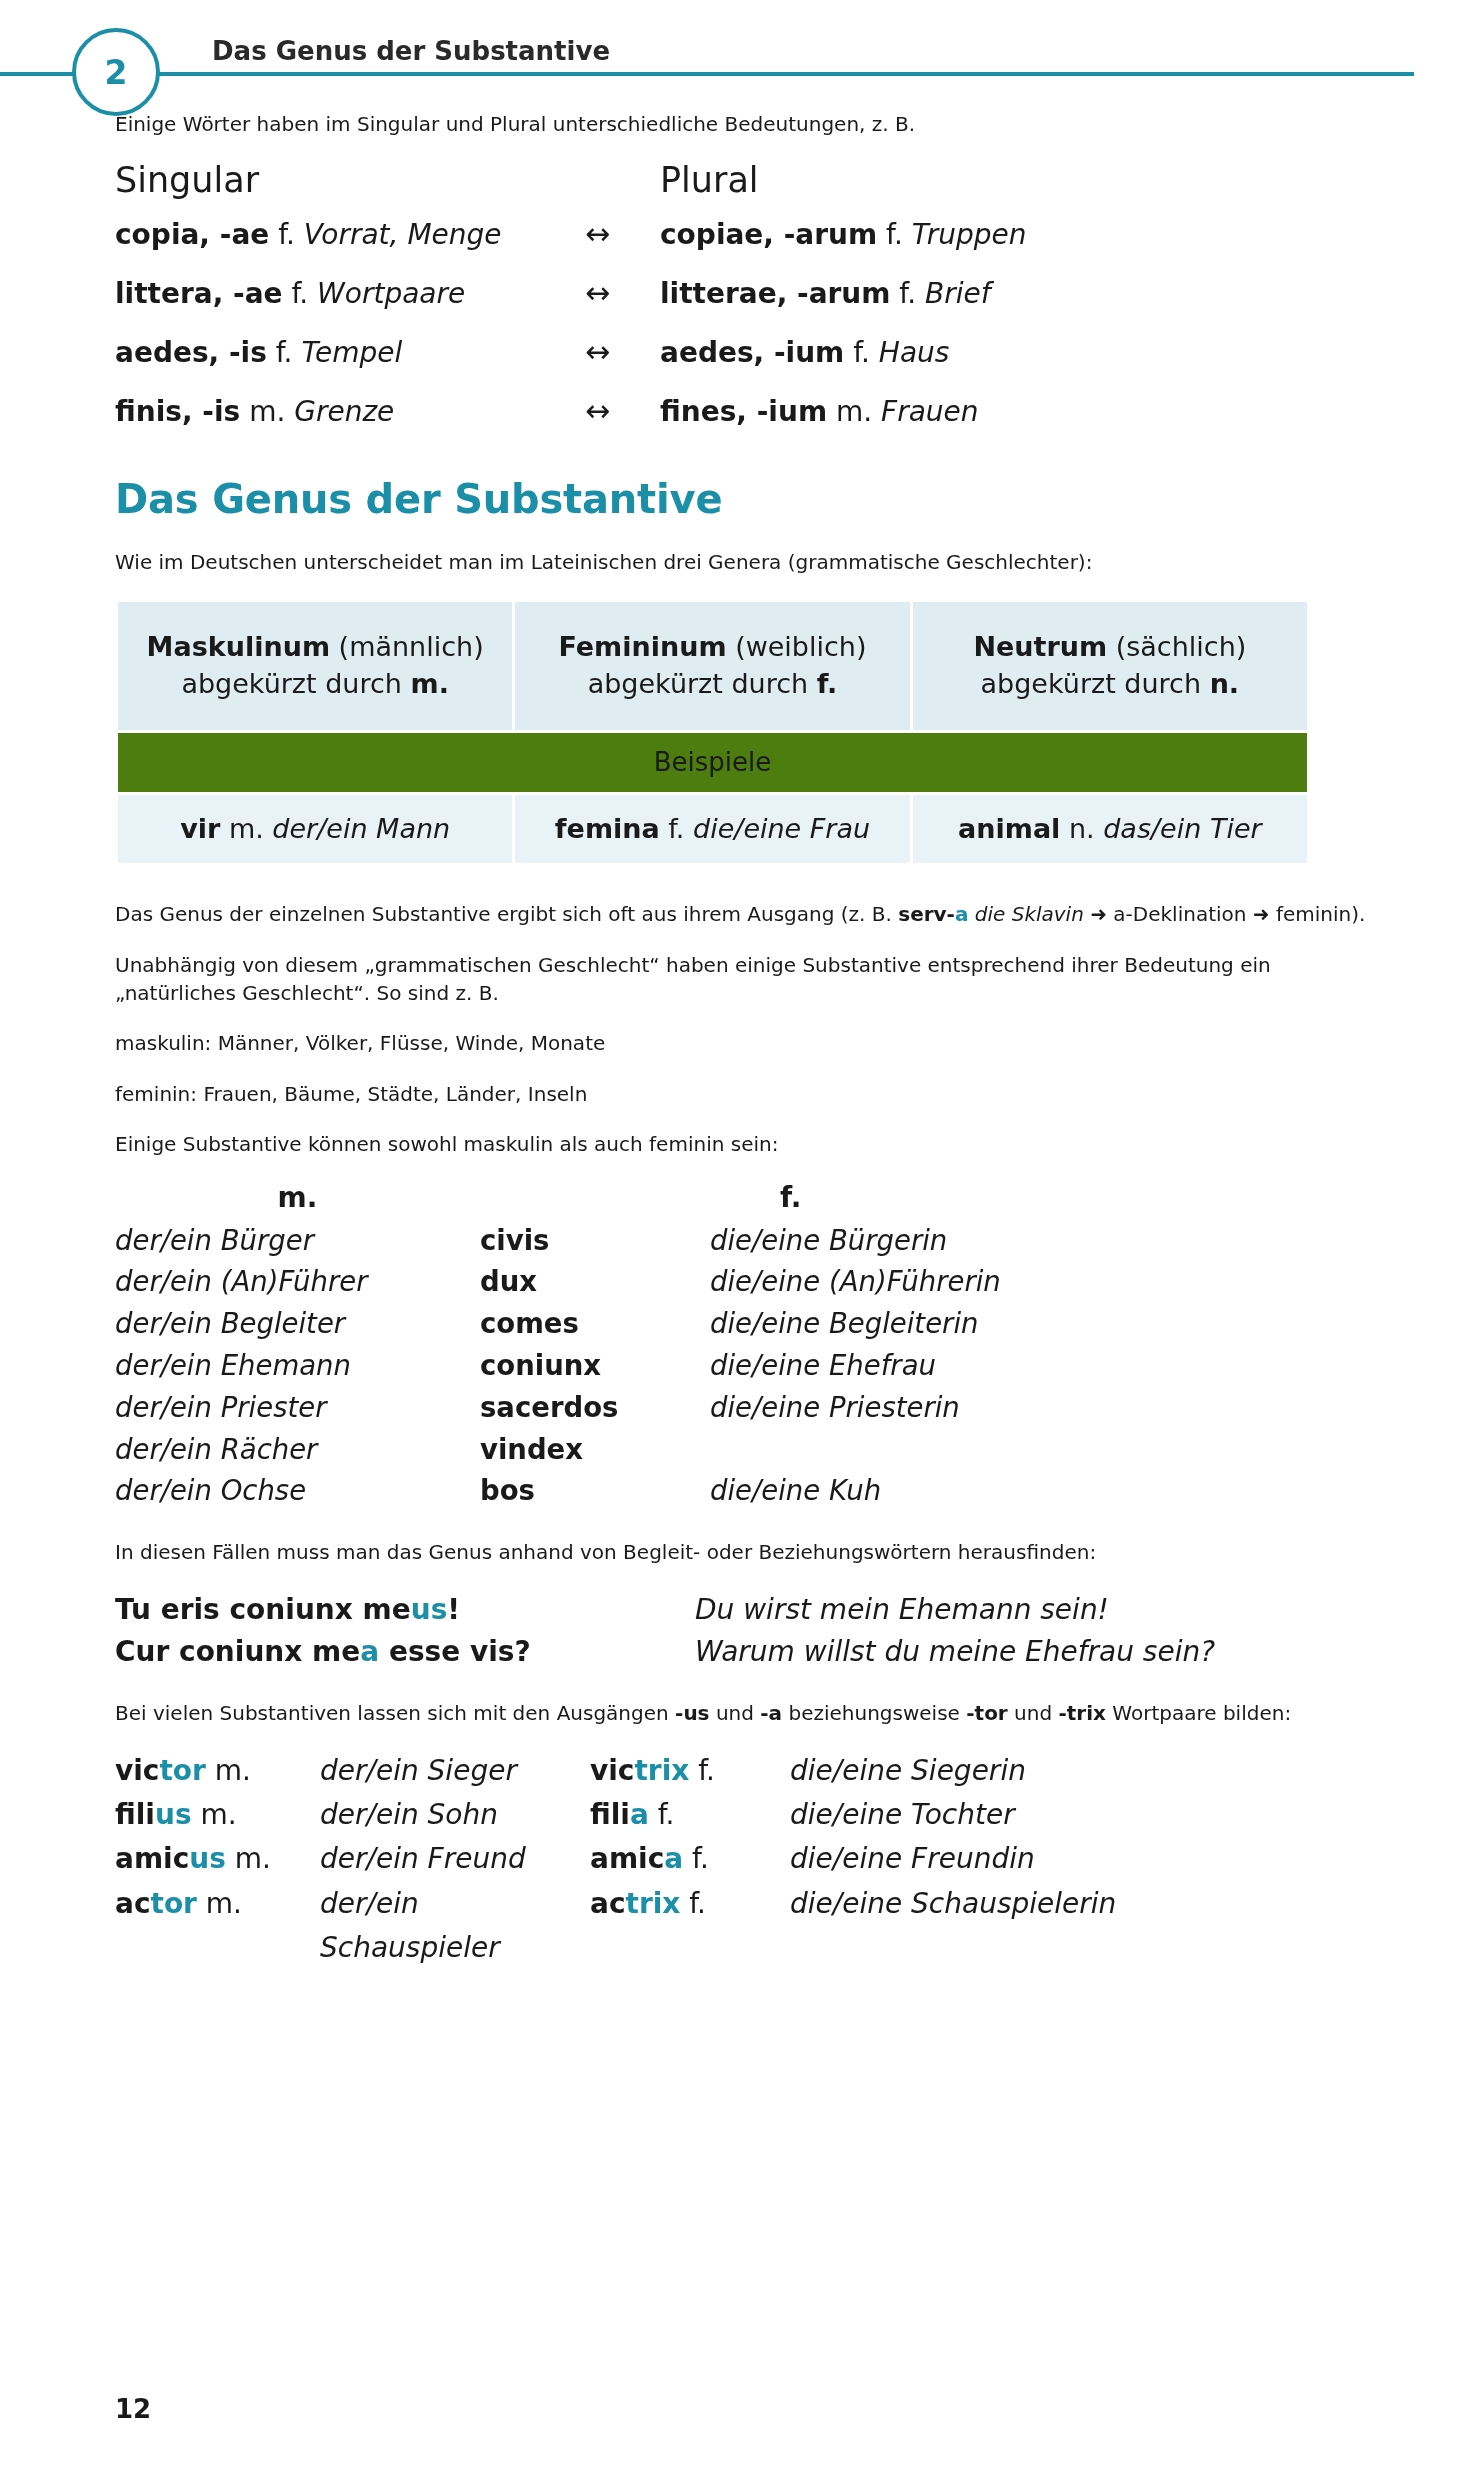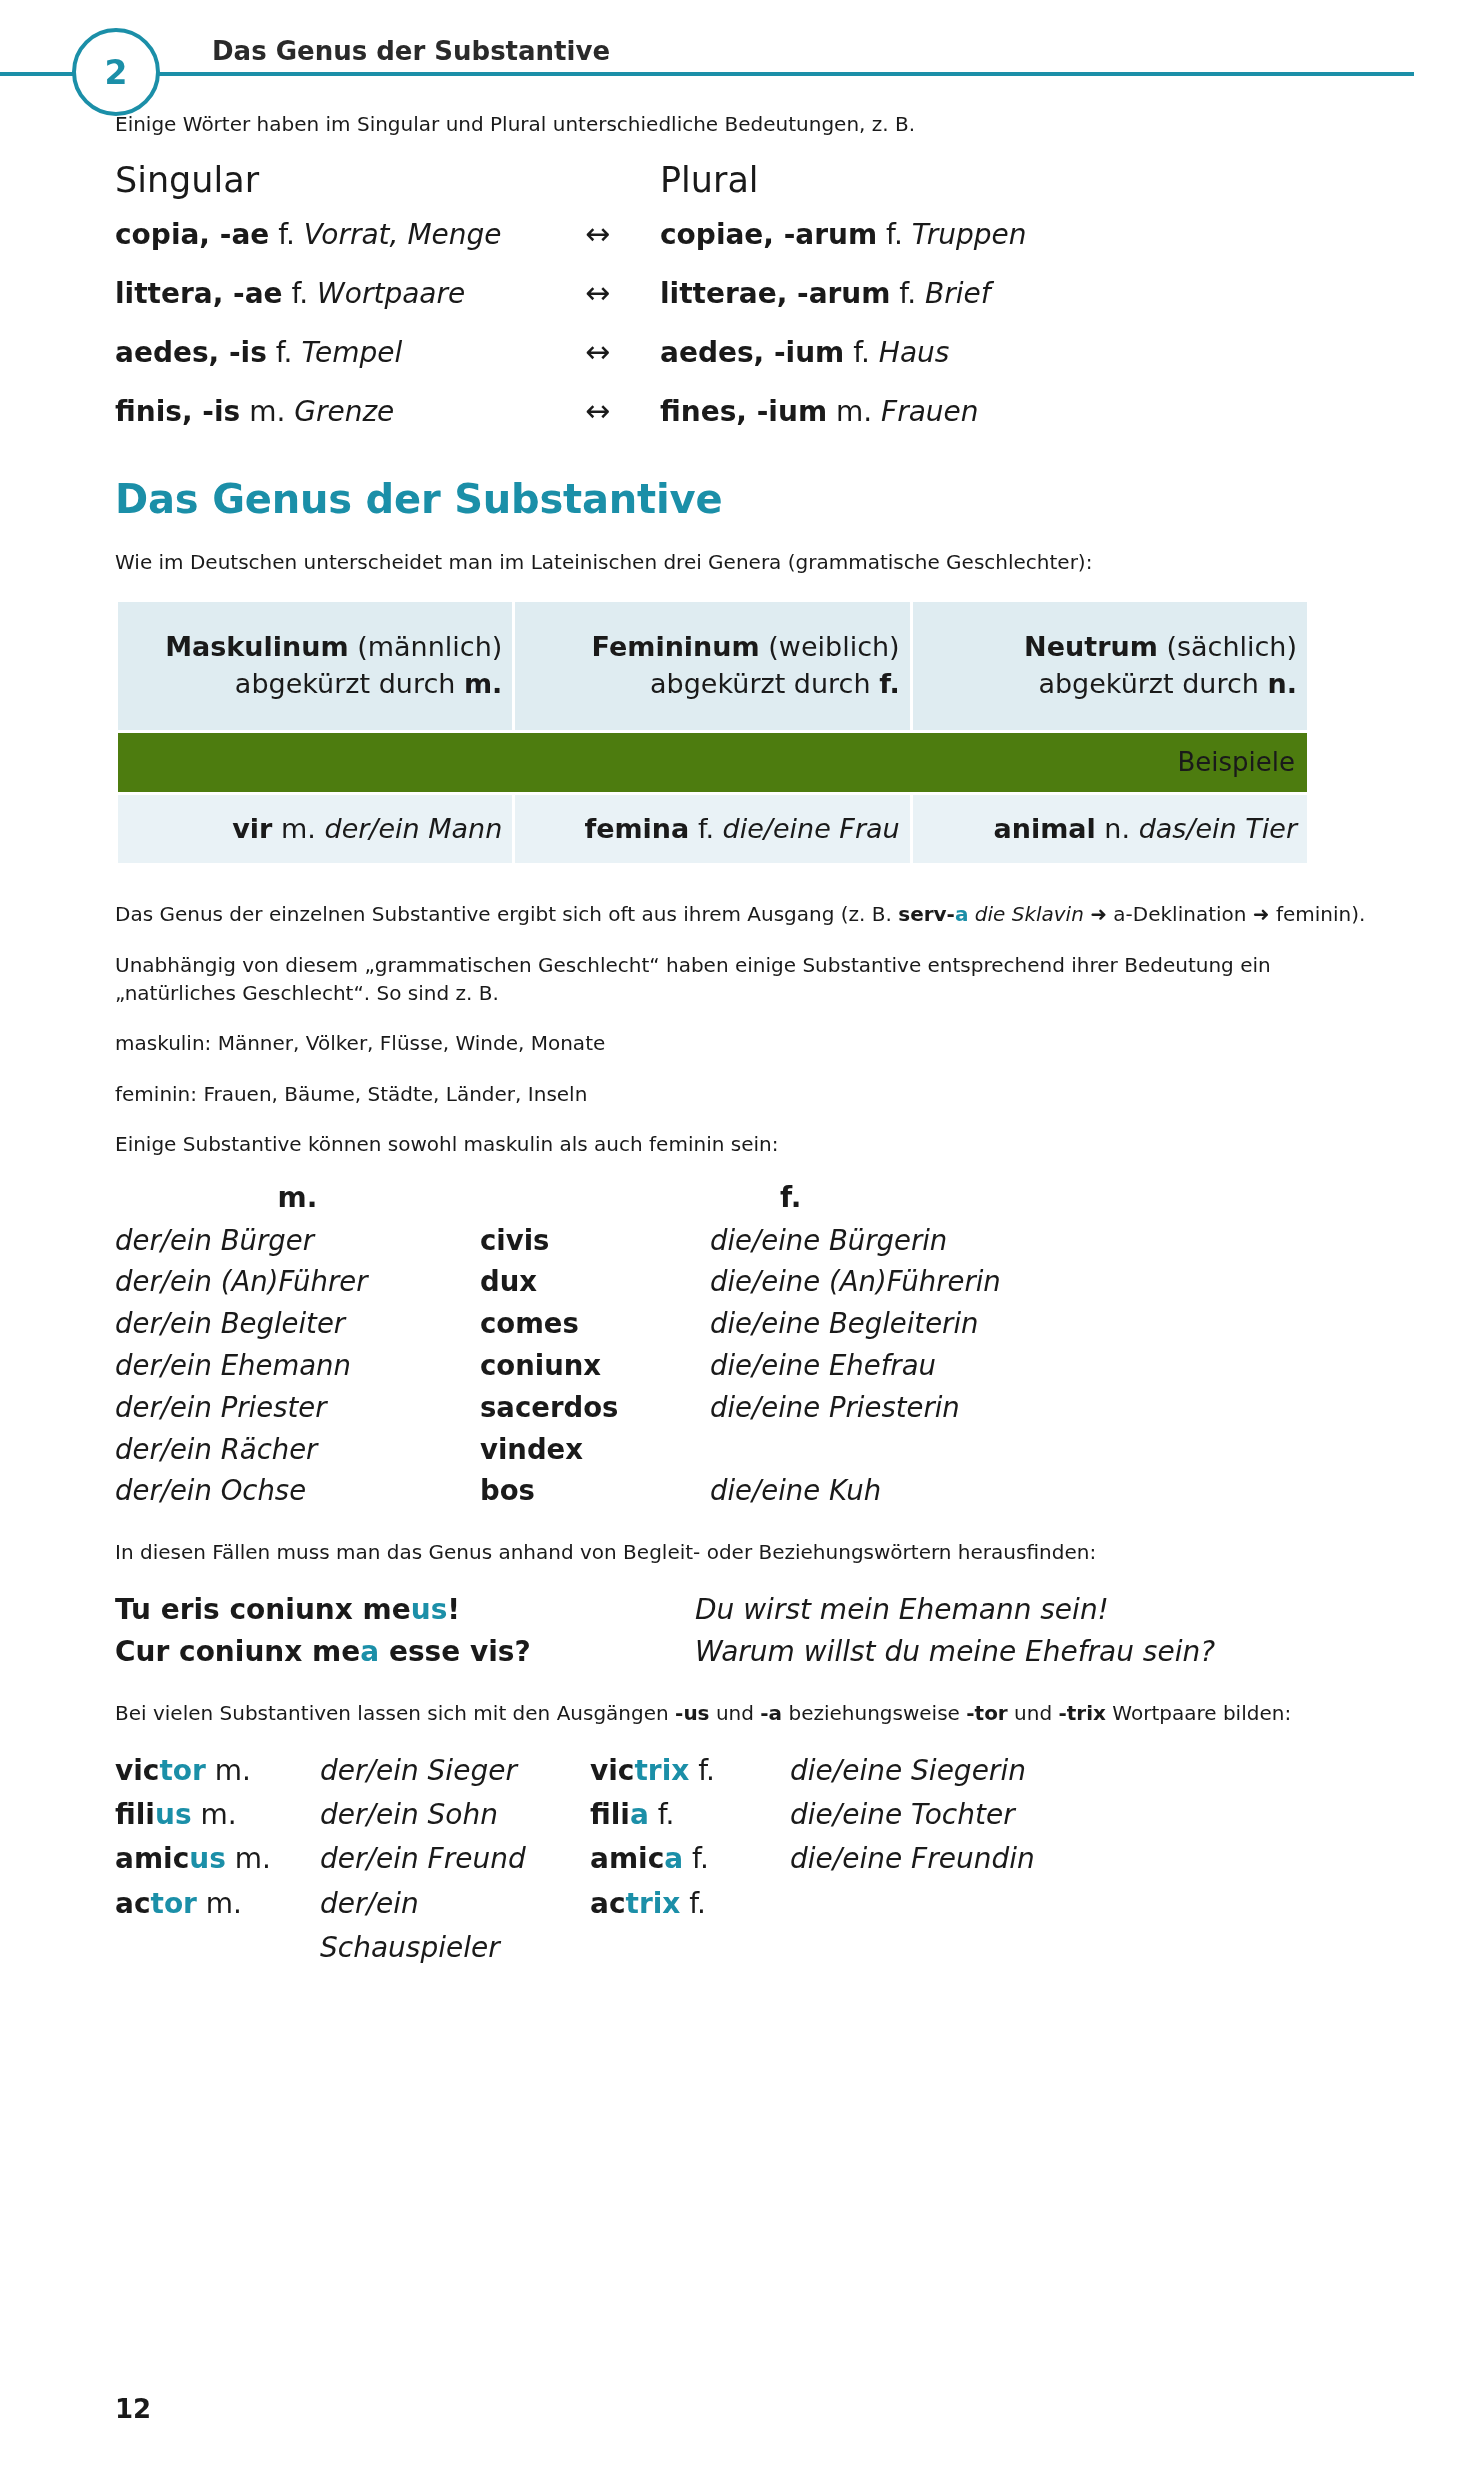--- a/index.html
+++ b/index.html
@@ -111,21 +111,21 @@
   
   .genus-table {
     width: 1195px;
     margin: 10px 0 34px 0;
     border-collapse: collapse;
     table-layout: fixed;
   }
   .genus-table td {
     border: 3px solid #ffffff;
     vertical-align: middle;
-    text-align: right;
+    text-align: center;
     font-size: 27px;
     padding: 14px 10px;
     line-height: 1.35;
   }
   .gt-head td { background: #dfecf1; height: 100px; }
   .gt-beispiele td { background: #4d7c0f; font-size: 26px; padding: 12px; }
   .gt-examples td { background: #e9f2f6; padding: 16px 10px; }
 
   
   .mf-head {
@@ -370,18 +370,19 @@
     <div class="wp-row">
       <div class="a"><span class="bd">amic</span><span class="bd teal">us</span><span> m.</span></div>
       <div class="b">der/ein Freund</div>
       <div class="c"><span class="bd">amic</span><span class="bd teal">a</span><span> f.</span></div>
       <div class="d">die/eine Freundin</div>
     </div>
     <div class="wp-row">
       <div class="a"><span class="bd">ac</span><span class="bd teal">tor</span><span> m.</span></div>
       <div class="b">der/ein Schauspieler</div>
       <div class="c"><span class="bd">ac</span><span class="bd teal">trix</span><span> f.</span></div>
+      <div class="d">die/eine Schauspielerin</div>
     </div>
 
   </div>
 
   <div class="footer">12</div>
 </div>
 
 </body></html>

